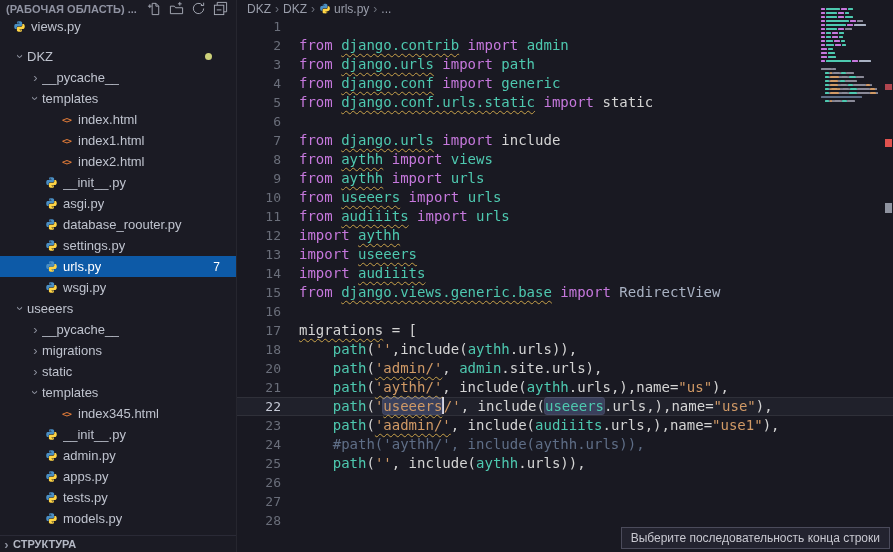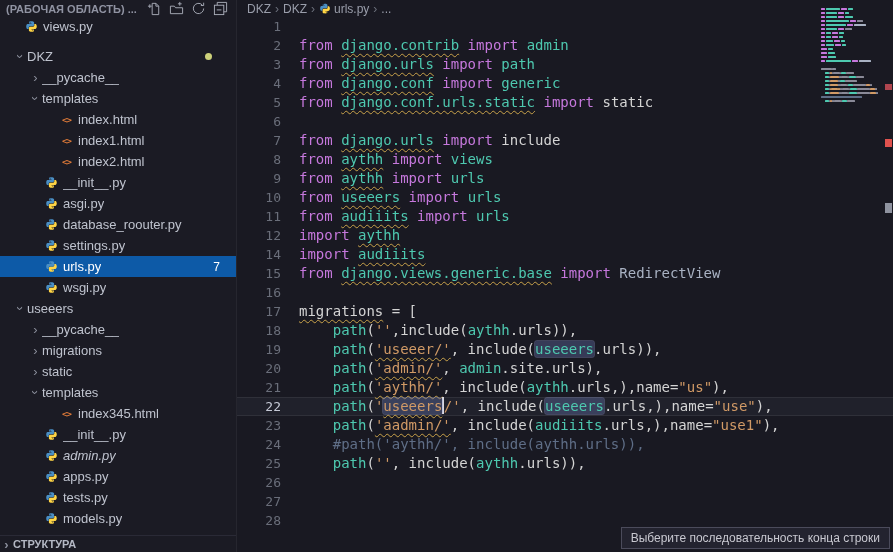--- a/index.html
+++ b/index.html
@@ -92,21 +92,21 @@
           <span class="act">
             <svg viewBox="0 0 16 16" width="15" height="15" fill="none" stroke="#b9bdc9">
               <rect x="1.5" y="4.5" width="10" height="10"></rect>
               <path d="M4 9.5h5"></path>
               <path d="M4.5 4.5v-3h10v10h-3"></path>
             </svg>
           </span>
         </span>
     </div>
     <div class="tree">
-        <div class="tree-row cut" style="padding-left: 24px;">
+        <div class="tree-row cut" style="padding-left: 12px;">
           <span class="ficon">
             <svg viewBox="0 0 32 32" width="13" height="13">
               <path fill="#4a8fc4" d="M15.9 3c-6.5 0-6.1 2.8-6.1 2.8l.01 2.9h6.2v.9H7.3S3 9.1 3 15.7s3.8 6.3 3.8 6.3h2.2v-3s-.1-3.8 3.7-3.8h6.2s3.5.1 3.5-3.4V6.4S23 3 15.9 3zm-3.4 1.9c.6 0 1.1.5 1.1 1.1s-.5 1.1-1.1 1.1-1.1-.5-1.1-1.1.5-1.1 1.1-1.1z"></path>
               <path fill="#ffd545" d="M16.1 29c6.5 0 6.1-2.8 6.1-2.8l-.01-2.9H16v-.9h8.7s4.3.5 4.3-6.1-3.8-6.3-3.8-6.3H23v3s.1 3.8-3.7 3.8h-6.2s-3.5-.1-3.5 3.4v5.2S9 29 16.1 29zm3.4-1.9c-.6 0-1.1-.5-1.1-1.1s.5-1.1 1.1-1.1 1.1.5 1.1 1.1-.5 1.1-1.1 1.1z"></path>
             </svg>
           </span>
           <span class="tlabel">views.py</span>
         </div>
         <div class="tree-row gap" style="padding-left: 14px;">
           <span class="chev open">›</span>
@@ -214,21 +214,21 @@
         </div>
         <div class="tree-row" style="padding-left: 44px;">
           <span class="ficon">
             <svg viewBox="0 0 32 32" width="13" height="13">
               <path fill="#4a8fc4" d="M15.9 3c-6.5 0-6.1 2.8-6.1 2.8l.01 2.9h6.2v.9H7.3S3 9.1 3 15.7s3.8 6.3 3.8 6.3h2.2v-3s-.1-3.8 3.7-3.8h6.2s3.5.1 3.5-3.4V6.4S23 3 15.9 3zm-3.4 1.9c.6 0 1.1.5 1.1 1.1s-.5 1.1-1.1 1.1-1.1-.5-1.1-1.1.5-1.1 1.1-1.1z"></path>
               <path fill="#ffd545" d="M16.1 29c6.5 0 6.1-2.8 6.1-2.8l-.01-2.9H16v-.9h8.7s4.3.5 4.3-6.1-3.8-6.3-3.8-6.3H23v3s.1 3.8-3.7 3.8h-6.2s-3.5-.1-3.5 3.4v5.2S9 29 16.1 29zm3.4-1.9c-.6 0-1.1-.5-1.1-1.1s.5-1.1 1.1-1.1 1.1.5 1.1 1.1-.5 1.1-1.1 1.1z"></path>
             </svg>
           </span>
           <span class="tlabel">__init__.py</span>
         </div>
-        <div class="tree-row" style="padding-left: 44px; font-style: italic;">
+        <div class="tree-row" style="padding-left: 44px;">
           <span class="ficon">
             <svg viewBox="0 0 32 32" width="13" height="13">
               <path fill="#4a8fc4" d="M15.9 3c-6.5 0-6.1 2.8-6.1 2.8l.01 2.9h6.2v.9H7.3S3 9.1 3 15.7s3.8 6.3 3.8 6.3h2.2v-3s-.1-3.8 3.7-3.8h6.2s3.5.1 3.5-3.4V6.4S23 3 15.9 3zm-3.4 1.9c.6 0 1.1.5 1.1 1.1s-.5 1.1-1.1 1.1-1.1-.5-1.1-1.1.5-1.1 1.1-1.1z"></path>
               <path fill="#ffd545" d="M16.1 29c6.5 0 6.1-2.8 6.1-2.8l-.01-2.9H16v-.9h8.7s4.3.5 4.3-6.1-3.8-6.3-3.8-6.3H23v3s.1 3.8-3.7 3.8h-6.2s-3.5-.1-3.5 3.4v5.2S9 29 16.1 29zm3.4-1.9c-.6 0-1.1-.5-1.1-1.1s.5-1.1 1.1-1.1 1.1.5 1.1 1.1-.5 1.1-1.1 1.1z"></path>
             </svg>
           </span>
           <span class="tlabel">admin.py</span>
         </div>
         <div class="tree-row" style="padding-left: 44px;">
           <span class="ficon">
@@ -294,26 +294,26 @@
         <div class="code-line"><span class="gutter">3</span><span class="lcontent"><span class="tk-k">from</span><span class="tk-p"> </span><span class="tk-m u">django.urls</span><span class="tk-p"> </span><span class="tk-k">import</span><span class="tk-p"> </span><span class="tk-m">path</span></span></div>
         <div class="code-line"><span class="gutter">4</span><span class="lcontent"><span class="tk-k">from</span><span class="tk-p"> </span><span class="tk-m u">django.conf</span><span class="tk-p"> </span><span class="tk-k">import</span><span class="tk-p"> </span><span class="tk-m">generic</span></span></div>
         <div class="code-line"><span class="gutter">5</span><span class="lcontent"><span class="tk-k">from</span><span class="tk-p"> </span><span class="tk-m u">django.conf.urls.static</span><span class="tk-p"> </span><span class="tk-k">import</span><span class="tk-p"> </span><span class="tk-p">static</span></span></div>
         <div class="code-line"><span class="gutter">6</span></div>
         <div class="code-line"><span class="gutter">7</span><span class="lcontent"><span class="tk-k">from</span><span class="tk-p"> </span><span class="tk-m u">django.urls</span><span class="tk-p"> </span><span class="tk-k">import</span><span class="tk-p"> </span><span class="tk-p">include</span></span></div>
         <div class="code-line"><span class="gutter">8</span><span class="lcontent"><span class="tk-k">from</span><span class="tk-p"> </span><span class="tk-m u">aythh</span><span class="tk-p"> </span><span class="tk-k">import</span><span class="tk-p"> </span><span class="tk-m">views</span></span></div>
         <div class="code-line"><span class="gutter">9</span><span class="lcontent"><span class="tk-k">from</span><span class="tk-p"> </span><span class="tk-m u">aythh</span><span class="tk-p"> </span><span class="tk-k">import</span><span class="tk-p"> </span><span class="tk-m">urls</span></span></div>
         <div class="code-line"><span class="gutter">10</span><span class="lcontent"><span class="tk-k">from</span><span class="tk-p"> </span><span class="tk-m u">useeers</span><span class="tk-p"> </span><span class="tk-k">import</span><span class="tk-p"> </span><span class="tk-m">urls</span></span></div>
         <div class="code-line"><span class="gutter">11</span><span class="lcontent"><span class="tk-k">from</span><span class="tk-p"> </span><span class="tk-m u">audiiits</span><span class="tk-p"> </span><span class="tk-k">import</span><span class="tk-p"> </span><span class="tk-m">urls</span></span></div>
         <div class="code-line"><span class="gutter">12</span><span class="lcontent"><span class="tk-k">import</span><span class="tk-p"> </span><span class="tk-m u">aythh</span></span></div>
+        <div class="code-line"><span class="gutter">13</span><span class="lcontent"><span class="tk-k">import</span><span class="tk-p"> </span><span class="tk-m u">useeers</span></span></div>
         <div class="code-line"><span class="gutter">14</span><span class="lcontent"><span class="tk-k">import</span><span class="tk-p"> </span><span class="tk-m u">audiiits</span></span></div>
         <div class="code-line"><span class="gutter">15</span><span class="lcontent"><span class="tk-k">from</span><span class="tk-p"> </span><span class="tk-m u">django.views.generic.base</span><span class="tk-p"> </span><span class="tk-k">import</span><span class="tk-p"> </span><span class="tk-t">RedirectView</span></span></div>
         <div class="code-line"><span class="gutter">16</span><span class="lcontent"></span></div>
         <div class="code-line"><span class="gutter">17</span><span class="lcontent"><span class="tk-p u">migrations</span><span class="tk-p"> = [</span></span></div>
         <div class="code-line"><span class="gutter">18</span><span class="lcontent"><span class="tk-p">    </span><span class="tk-m">path</span><span class="tk-p">(</span><span class="tk-s">''</span><span class="tk-p">,</span><span class="tk-p">include</span><span class="tk-p">(</span><span class="tk-m">aythh</span><span class="tk-p">.urls)),</span></span></div>
-        <div class="code-line"><span class="gutter">19</span><span class="lcontent"><span class="tk-p">    </span><span class="tk-m">path</span><span class="tk-p">(</span><span class="tk-s u">'useeer/'</span><span class="tk-p">, </span><span class="tk-p">include</span><span class="tk-p">(</span><span class="tk-m h">useeers</span><span class="tk-p">.urls)),</span></span></div>
         <div class="code-line"><span class="gutter">20</span><span class="lcontent"><span class="tk-p">    </span><span class="tk-m">path</span><span class="tk-p">(</span><span class="tk-s u">'admin/'</span><span class="tk-p">, </span><span class="tk-m">admin</span><span class="tk-p">.site.urls),</span></span></div>
         <div class="code-line"><span class="gutter">21</span><span class="lcontent"><span class="tk-p">    </span><span class="tk-m">path</span><span class="tk-p">(</span><span class="tk-s u">'aythh/'</span><span class="tk-p">, </span><span class="tk-p">include</span><span class="tk-p">(</span><span class="tk-m">aythh</span><span class="tk-p">.urls,),name=</span><span class="tk-s">"us"</span><span class="tk-p">),</span></span></div>
         <div class="code-line current"><span class="gutter">22</span><span class="lcontent"><span class="tk-p">    </span><span class="tk-m">path</span><span class="tk-p">(</span><span class="tk-s">'</span><span class="tk-s u h">useeers</span><span class="tk-caret"></span><span class="tk-s">/'</span><span class="tk-p">, </span><span class="tk-p">include</span><span class="tk-p">(</span><span class="tk-m h">useeers</span><span class="tk-p">.urls,),name=</span><span class="tk-s">"use"</span><span class="tk-p">),</span></span></div>
         <div class="code-line"><span class="gutter">23</span><span class="lcontent"><span class="tk-p">    </span><span class="tk-m">path</span><span class="tk-p">(</span><span class="tk-s u">'aadmin/'</span><span class="tk-p">, </span><span class="tk-p">include</span><span class="tk-p">(</span><span class="tk-m">audiiits</span><span class="tk-p">.urls,),name=</span><span class="tk-s">"use1"</span><span class="tk-p">),</span></span></div>
         <div class="code-line"><span class="gutter">24</span><span class="lcontent"><span class="tk-c">    #path('aythh/', include(aythh.urls)),</span></span></div>
         <div class="code-line"><span class="gutter">25</span><span class="lcontent"><span class="tk-p">    </span><span class="tk-m">path</span><span class="tk-p">(</span><span class="tk-s">''</span><span class="tk-p">, </span><span class="tk-p">include</span><span class="tk-p">(</span><span class="tk-m">aythh</span><span class="tk-p">.urls)),</span></span></div>
         <div class="code-line"><span class="gutter">26</span><span class="lcontent"></span></div>
         <div class="code-line"><span class="gutter">27</span><span class="lcontent"></span></div>
         <div class="code-line"><span class="gutter">28</span><span class="lcontent"></span></div>
       </div>

